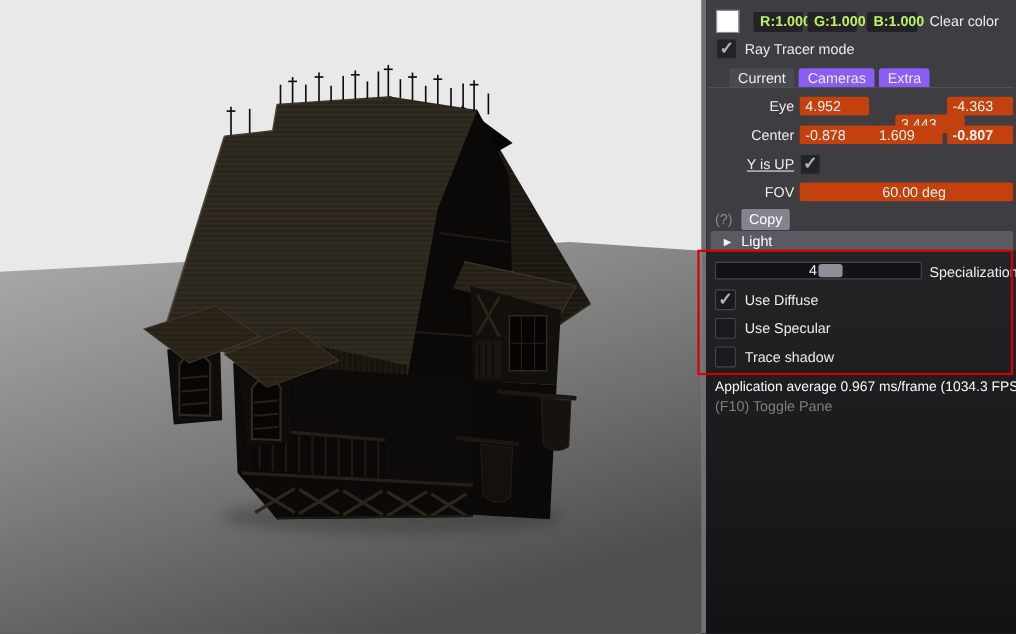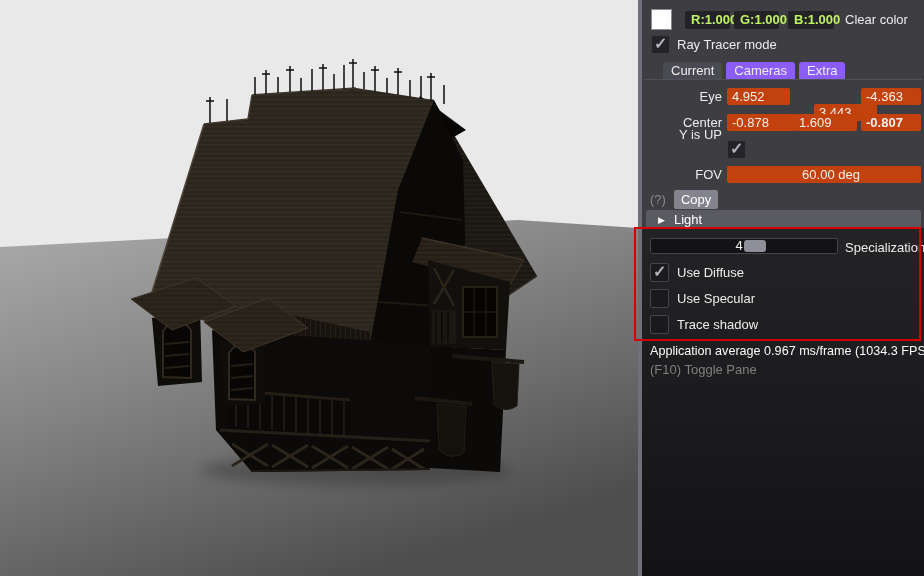--- a/index.html
+++ b/index.html
@@ -233,21 +233,21 @@
     <div class="veclabel" style="top:88px;">Eye</div>
     <div class="field" style="left:85px;top:88px;width:63px;">4.952</div>
     <div class="field" style="left:152px;top:104px;width:63px;margin-left:20px;">3.443</div>
     <div class="field" style="left:219px;top:88px;width:60px;">-4.363</div>
 
     <div class="veclabel" style="top:114px;">Center</div>
     <div class="field" style="left:85px;top:114px;width:68px;">-0.878</div>
     <div class="field" style="left:152px;top:114px;width:63px;">1.609</div>
     <div class="field" style="left:219px;top:114px;width:60px;font-weight:bold;">-0.807</div>
 
-    <div class="veclabel" style="top:126px;">Y is UP</div>
+    <div class="veclabel" style="top:141px;text-decoration:underline;">Y is UP</div>
     <div class="checkbox" style="position:absolute;left:85px;top:140px;">
       <span class="checkmark">✓</span>
     </div>
 
     <div class="veclabel" style="top:166px;">FOV</div>
     <div class="field centered" style="left:85px;top:166px;width:194px;">60.00 deg</div>
 
     <div class="row" style="left:8px;top:190px;">
       <div class="dim">(?)</div>
       <div class="btn-copy" style="margin-left:8px;">Copy</div>

